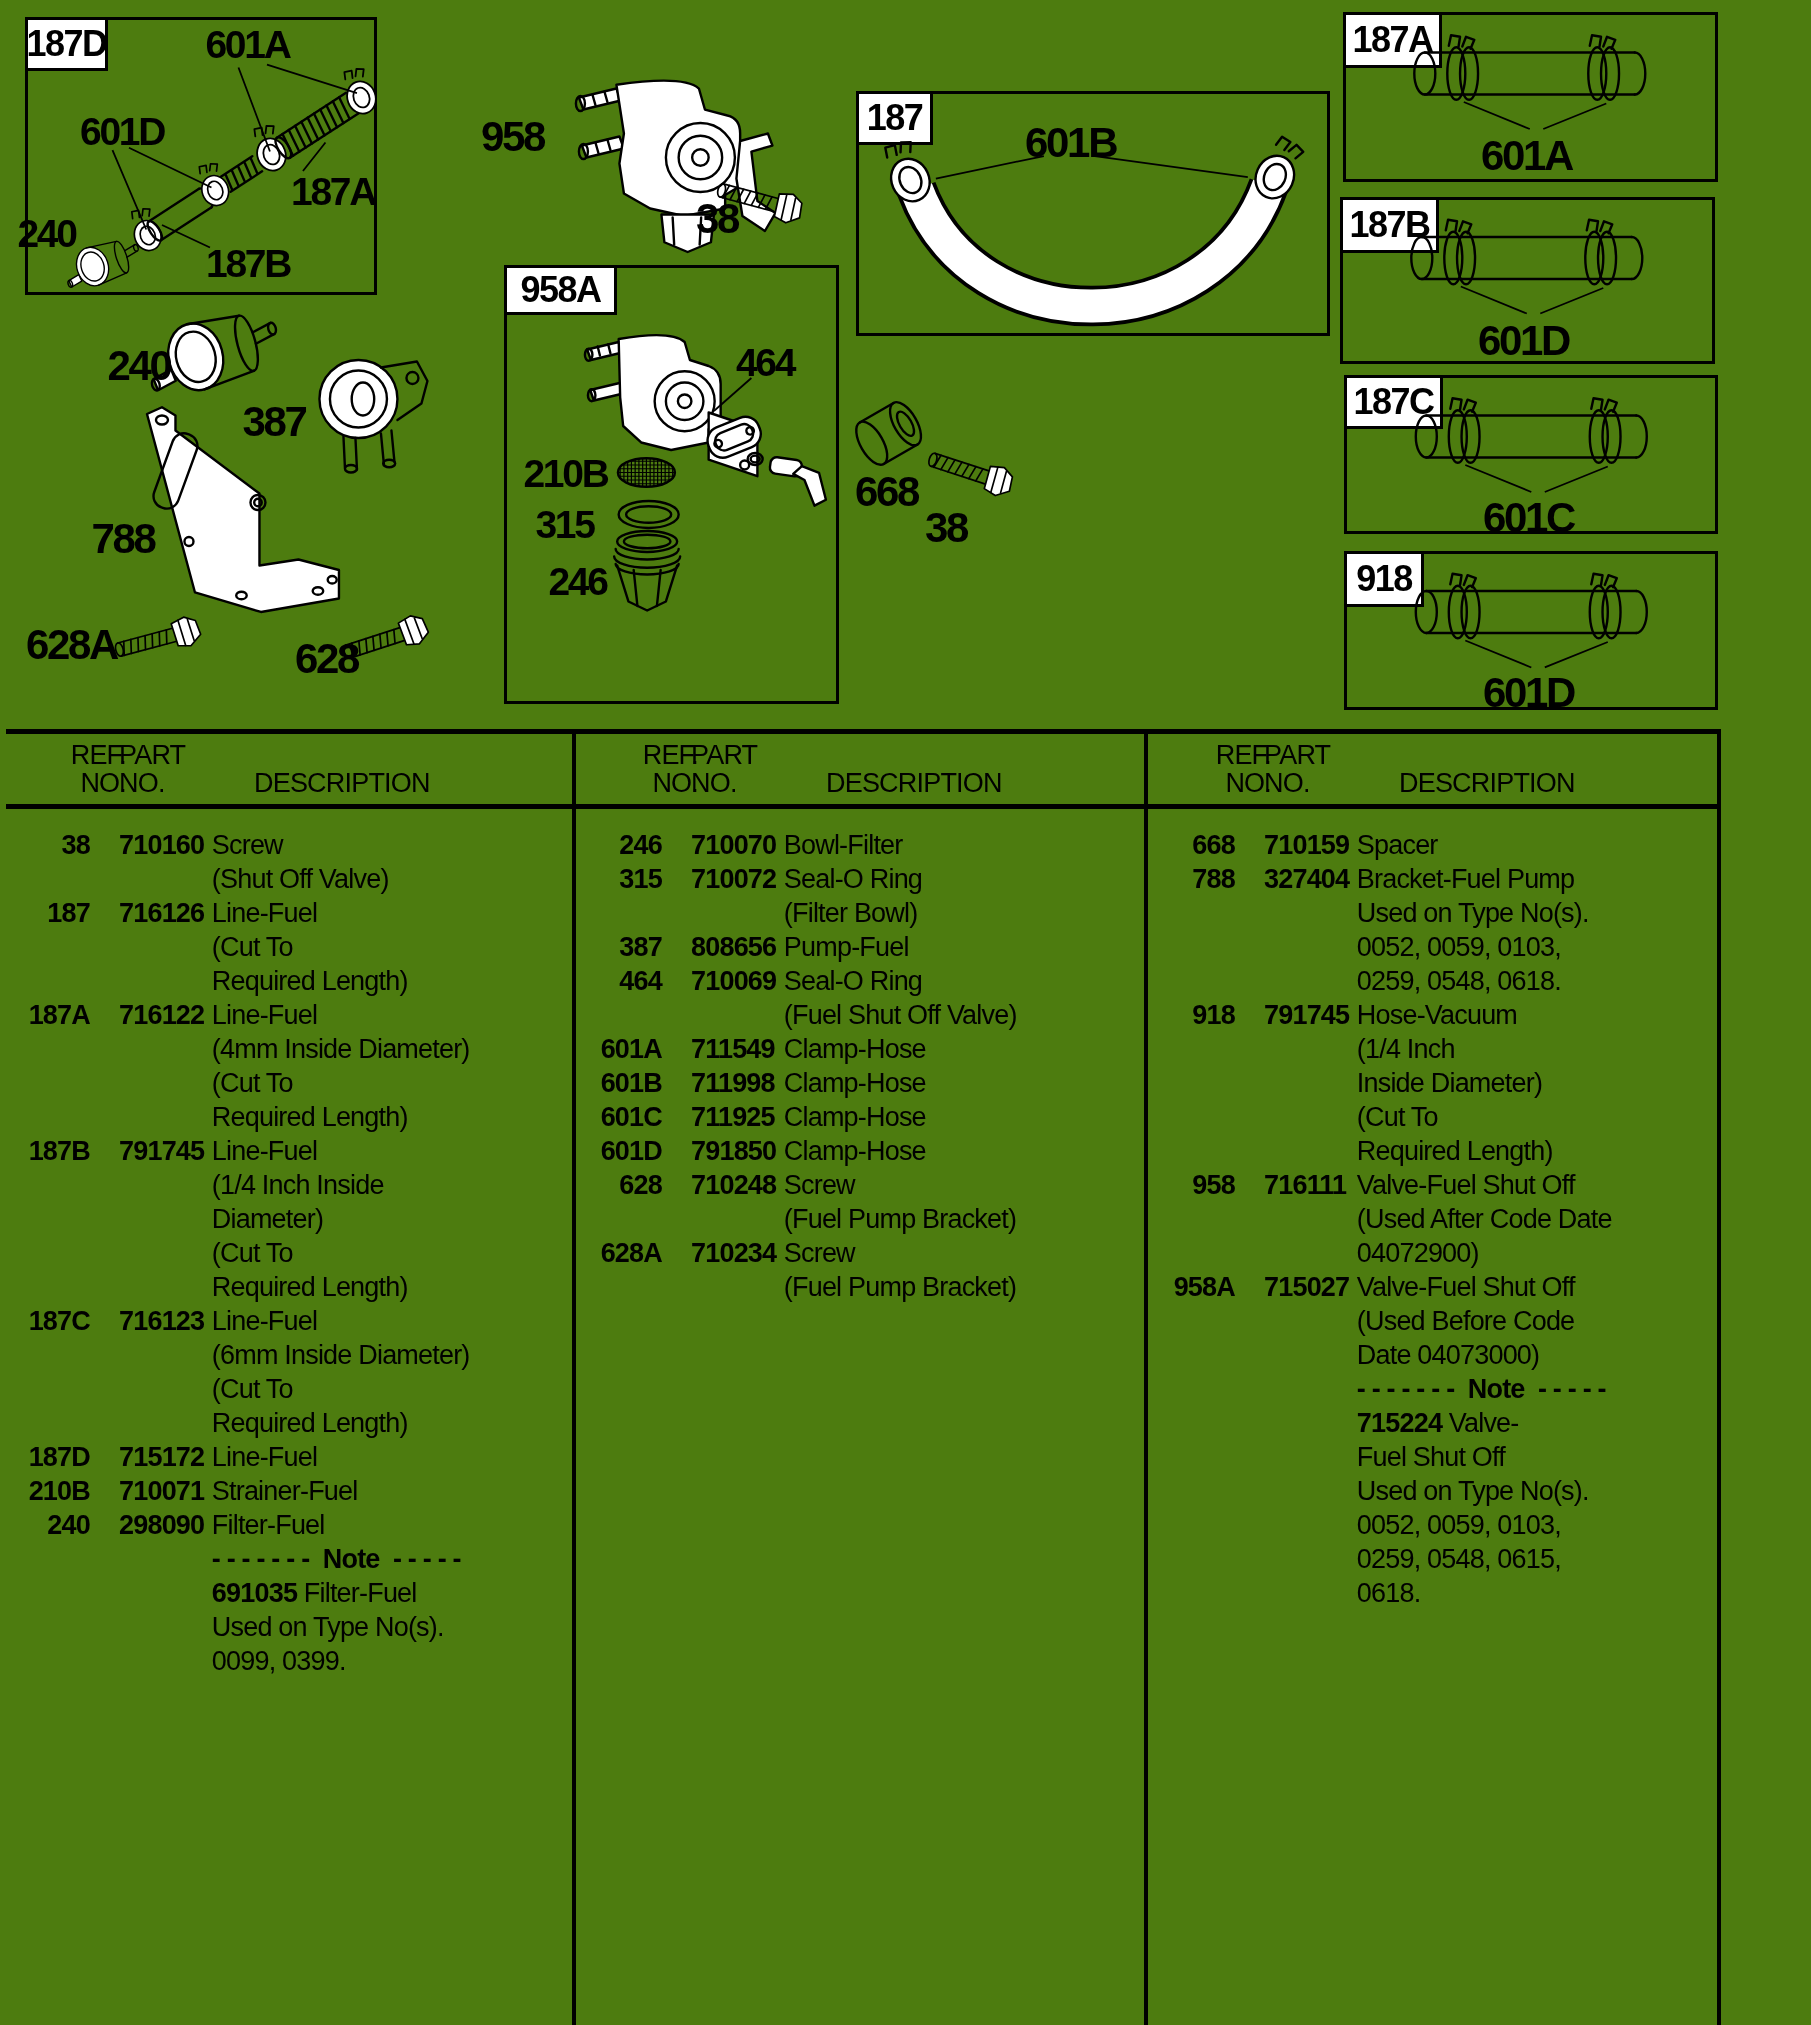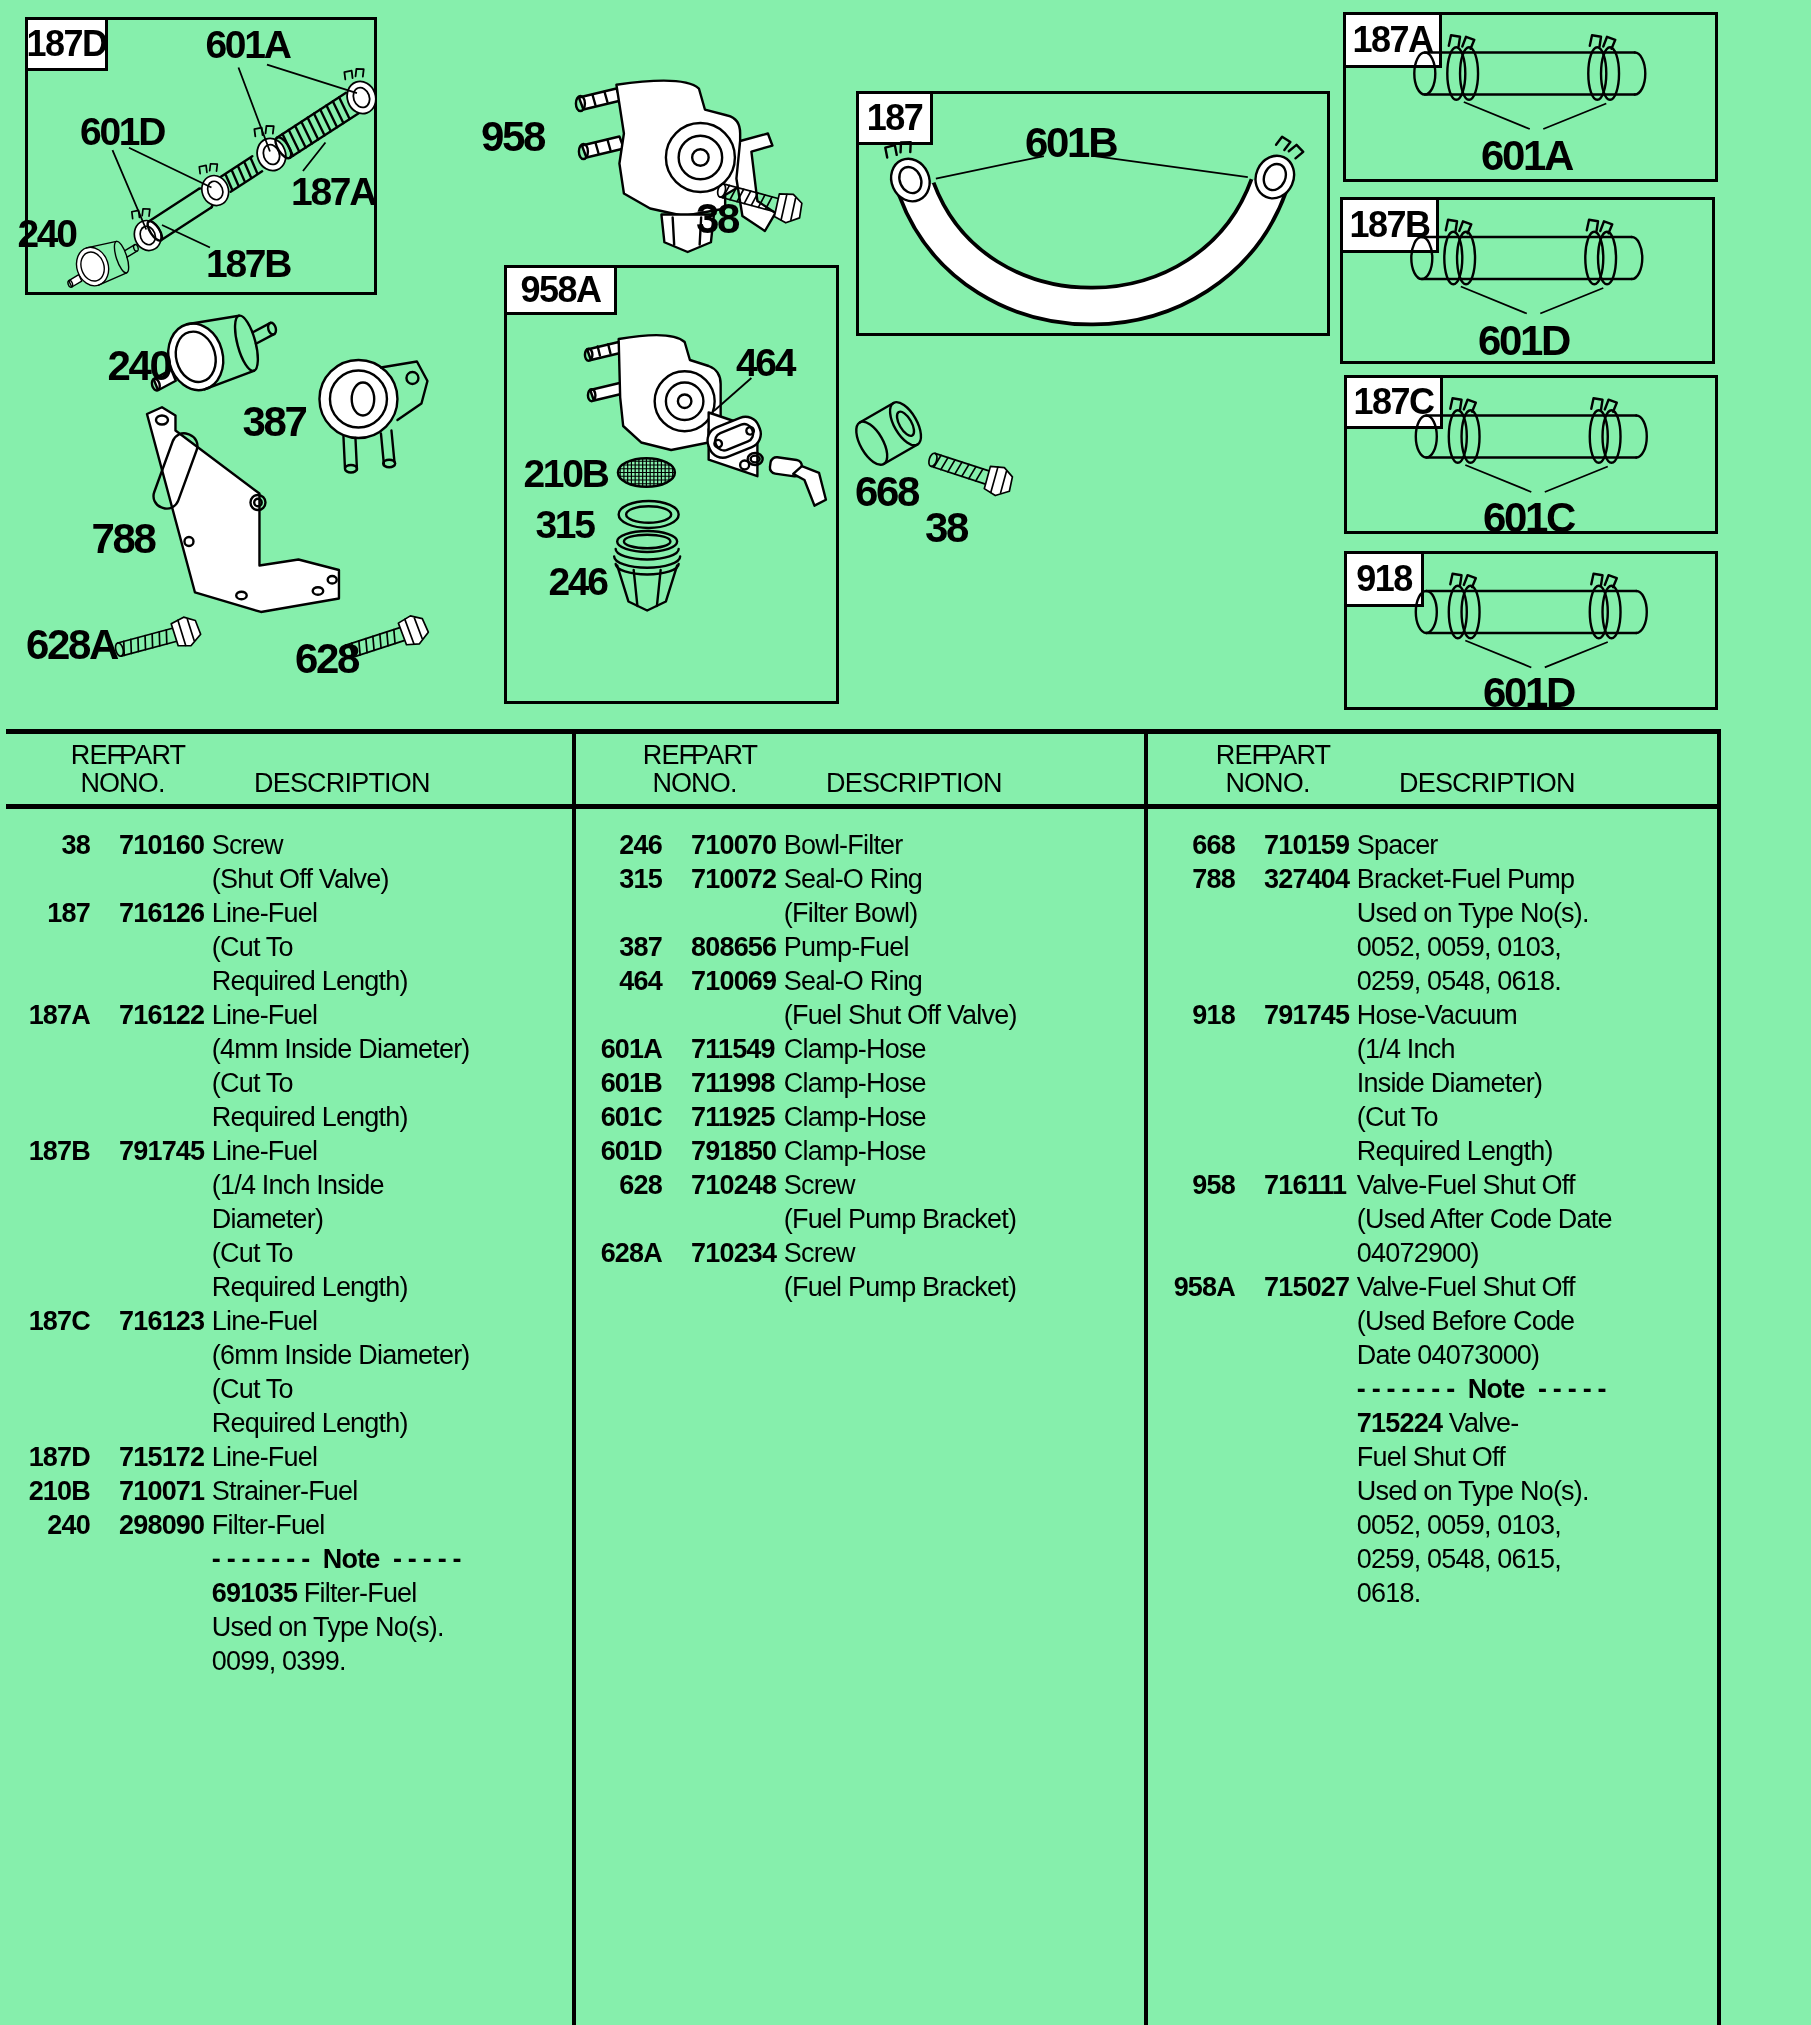--- a/index.html
+++ b/index.html
@@ -1,17 +1,17 @@
 <!DOCTYPE html>
 <html style="font-size:12px"><head>
 <meta charset="utf-8">
 <style>
   html,body{margin:0;padding:0;background:#fff;}
   body{width:1811px;height:2025px;position:relative;font-family:"Liberation Sans",sans-serif;color:#000;overflow:hidden;}
-  .page{position:absolute;left:0;top:0;width:1811px;height:2025px;background:#86efac;}
+  .page{position:absolute;left:0;top:0;width:1811px;height:2025px;background:#4d7c0f;}
   
   .pbox{position:absolute;border:3.8px solid #000;box-sizing:border-box;background:transparent;}
   .ptag{position:absolute;left:0;top:0;border-right:3.8px solid #000;border-bottom:3.8px solid #000;box-sizing:border-box;
         display:flex;align-items:center;justify-content:center;font-weight:bold;font-size:36px;letter-spacing:-1.5px;background:#fff;}
   
   .flabel{position:absolute;font-weight:bold;font-size:39px;letter-spacing:-2.3px;text-align:center;white-space:nowrap;}
   .flabel.big{font-size:42px;}
   
   svg.art{position:absolute;left:0;top:0;}
   svg.art *{vector-effect:none;}

